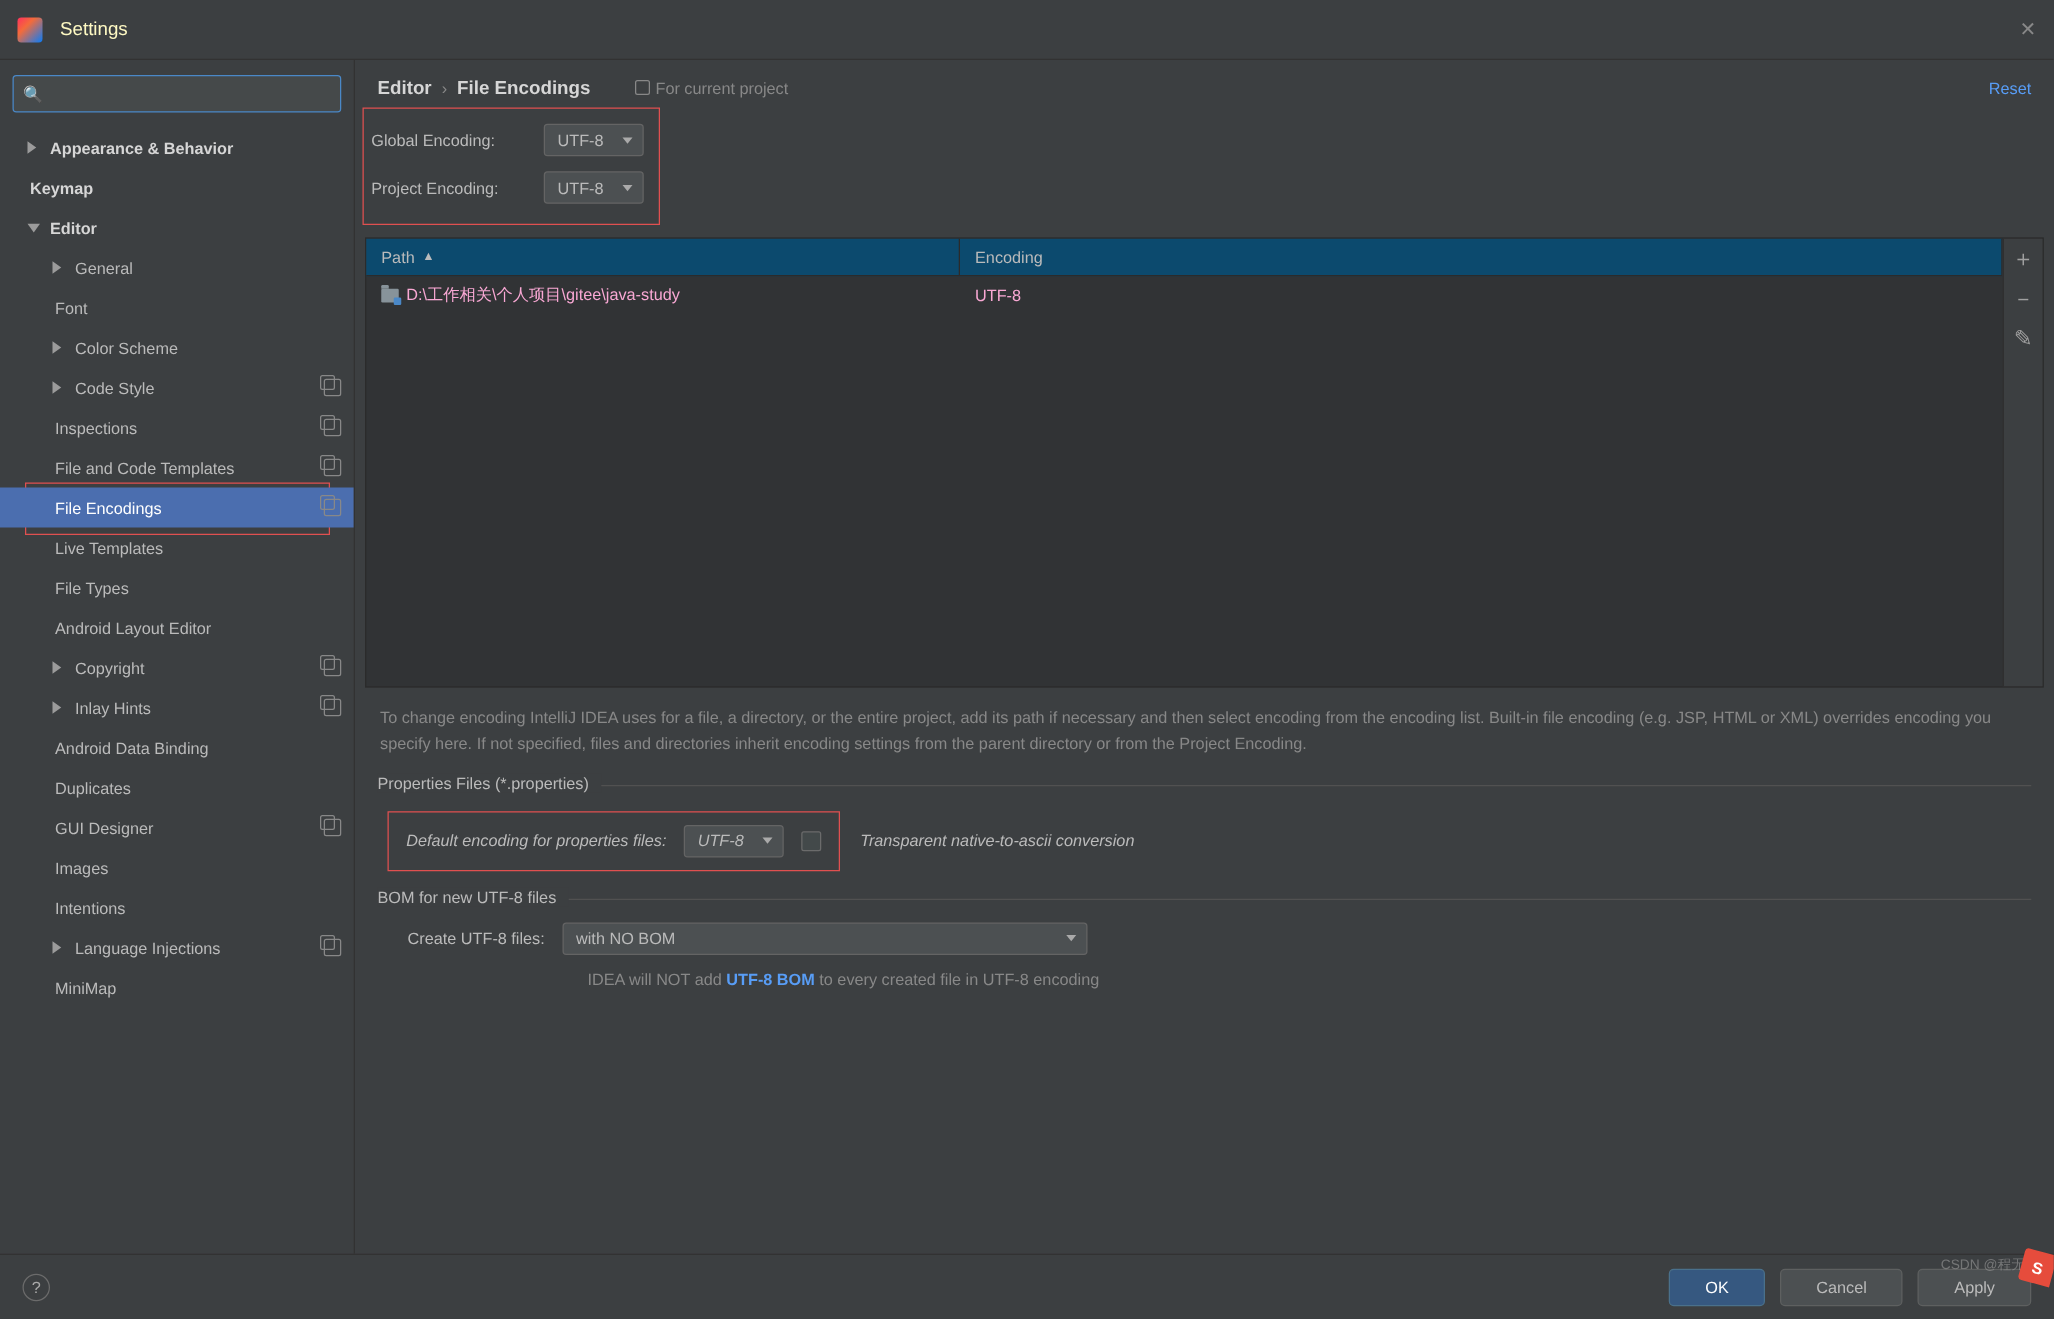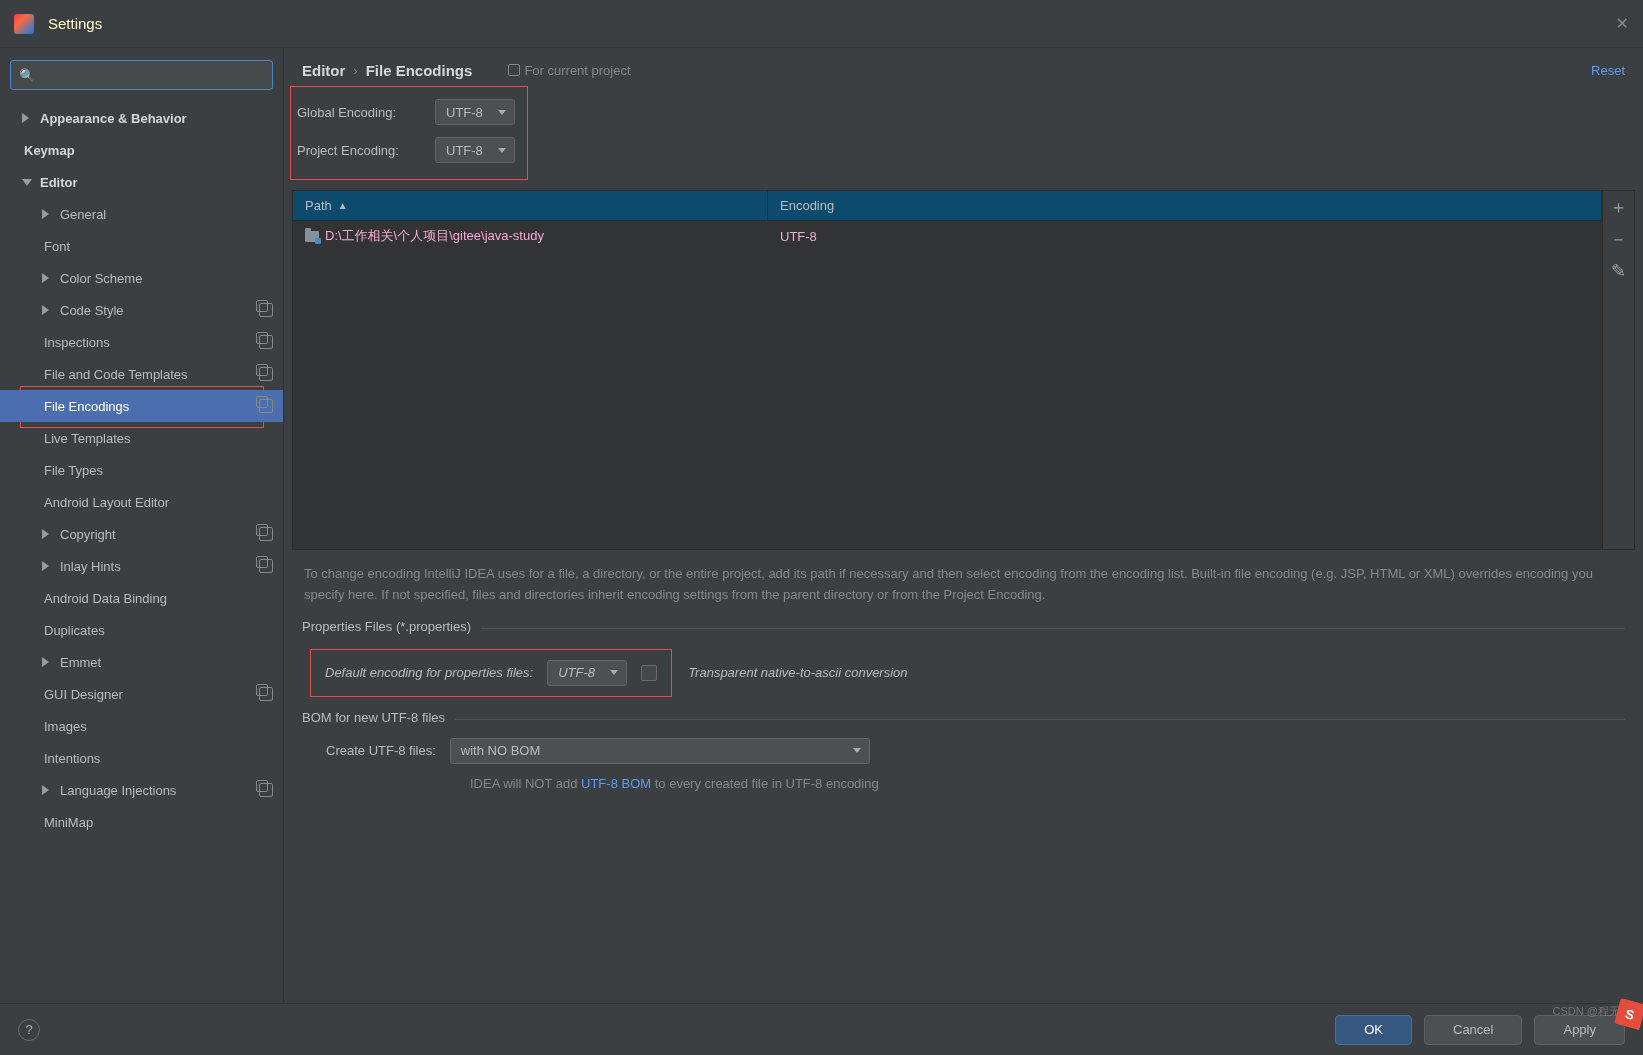--- a/index.html
+++ b/index.html
@@ -296,21 +296,21 @@
   padding: 18px 8px 6px 24px;
   display: flex;
   align-items: center;
   gap: 14px;
 }
 .combo.wide { min-width: 420px; }
 .bom-note {
   padding: 6px 8px 6px 168px;
   color: #888;
 }
-.bom-note .link { color: #589df6; }
+.bom-note .link { color: #589df6; font-weight: bold; }
 .footer {
   position: absolute;
   bottom: 0; left: 0; right: 0;
   height: 52px;
   border-top: 1px solid #323232;
   display: flex;
   align-items: center;
   padding: 0 18px;
   gap: 12px;
   background: #3c3f41;
@@ -442,24 +442,20 @@
           <div class="tree-item lvl1 has-chev">
             <span class="chev right"></span>
             <span class="label">Inlay Hints</span>
             <span class="proj-icon"></span>
           </div>
           <div class="tree-item lvl1">
             <span class="label">Android Data Binding</span>
           </div>
           <div class="tree-item lvl1">
             <span class="label">Duplicates</span>
-          </div>
-          <div class="tree-item lvl1 has-chev">
-            <span class="chev right"></span>
-            <span class="label">Emmet</span>
           </div>
           <div class="tree-item lvl1">
             <span class="label">GUI Designer</span>
             <span class="proj-icon"></span>
           </div>
           <div class="tree-item lvl1">
             <span class="label">Images</span>
           </div>
           <div class="tree-item lvl1">
             <span class="label">Intentions</span>

